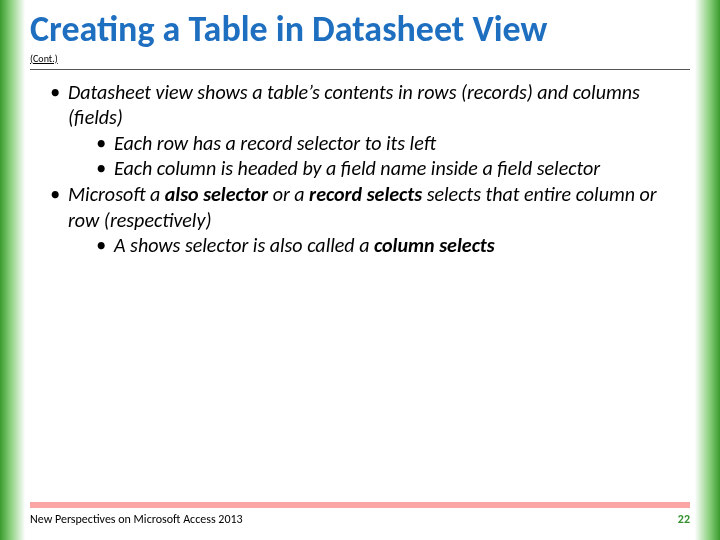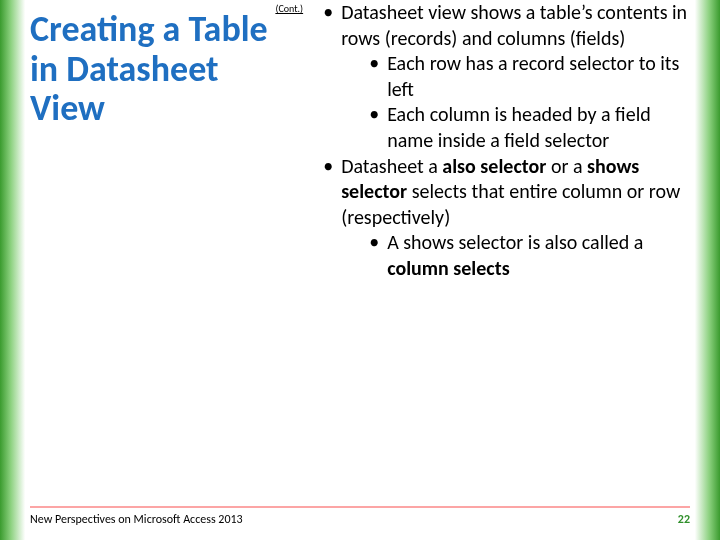--- a/index.html
+++ b/index.html
@@ -12,21 +12,21 @@
       #ffffff 3.5%,
       #ffffff 96.5%,
       #8cd17f 98.5%,
       #3a9b2e 100%);
     position: relative;
   }
   .slide {
     position: absolute;
     left: 30px; right: 30px; top: 0; bottom: 0;
     display: flex;
-    flex-direction: row;
+    flex-direction: column;
   }
   .title {
     font-size: 36px;
     font-weight: 700;
     color: #1f6fc1;
     padding: 10px 0 0 0;
     line-height: 1.1;
   }
   .cont {
     font-size: 10px;
@@ -43,20 +43,21 @@
     list-style: none;
     padding-left: 20px;
     font-size: 20px;
     line-height: 1.28;
     color: #000;
   }
   ul.body > li {
     position: relative;
     padding-left: 18px;
     margin-bottom: 0;
+    font-style: italic;
   }
   ul.body > li::before {
     content: "•";
     position: absolute;
     left: 0;
     top: 0;
   }
   ul.sub {
     list-style: none;
     padding-left: 28px;
@@ -68,21 +69,21 @@
   ul.sub > li::before {
     content: "•";
     position: absolute;
     left: 0;
     top: 0;
   }
   .bold { font-weight: 700; }
   .footer {
     position: absolute;
     left: 30px; right: 30px; bottom: 14px;
-    border-top: 2px solid #fca5a5;
+    border-top: 6px solid #fca5a5;
     padding-top: 4px;
     display: flex;
     justify-content: space-between;
     align-items: center;
     font-size: 12px;
   }
   .footer-left { color: #000; }
   .footer-right { color: #2f8f2a; font-weight: 600; }
 </style>
 </head>
@@ -96,21 +97,21 @@
 
   <ul class="body">
     <li>
       <span>Datasheet view shows a table’s contents in rows (records) and columns (fields)</span>
       <ul class="sub">
         <li><span>Each row has a record selector to its left</span></li>
         <li><span>Each column is headed by a field name inside a field selector</span></li>
       </ul>
     </li>
     <li>
-      <span>Datasheet a </span><span class="bold">also selector</span><span> or a </span><span class="bold">shows selector</span><span> selects that entire column or row (respectively)</span>
+      <span>Microsoft a </span><span class="bold">also selector</span><span> or a </span><span class="bold">record selects</span><span> selects that entire column or row (respectively)</span>
       <ul class="sub">
         <li><span>A shows selector is also called a </span><span class="bold">column selects</span></li>
       </ul>
     </li>
   </ul>
 
 </div>
 
 <div class="footer">
   <div class="footer-left">New Perspectives on Microsoft Access 2013</div>

